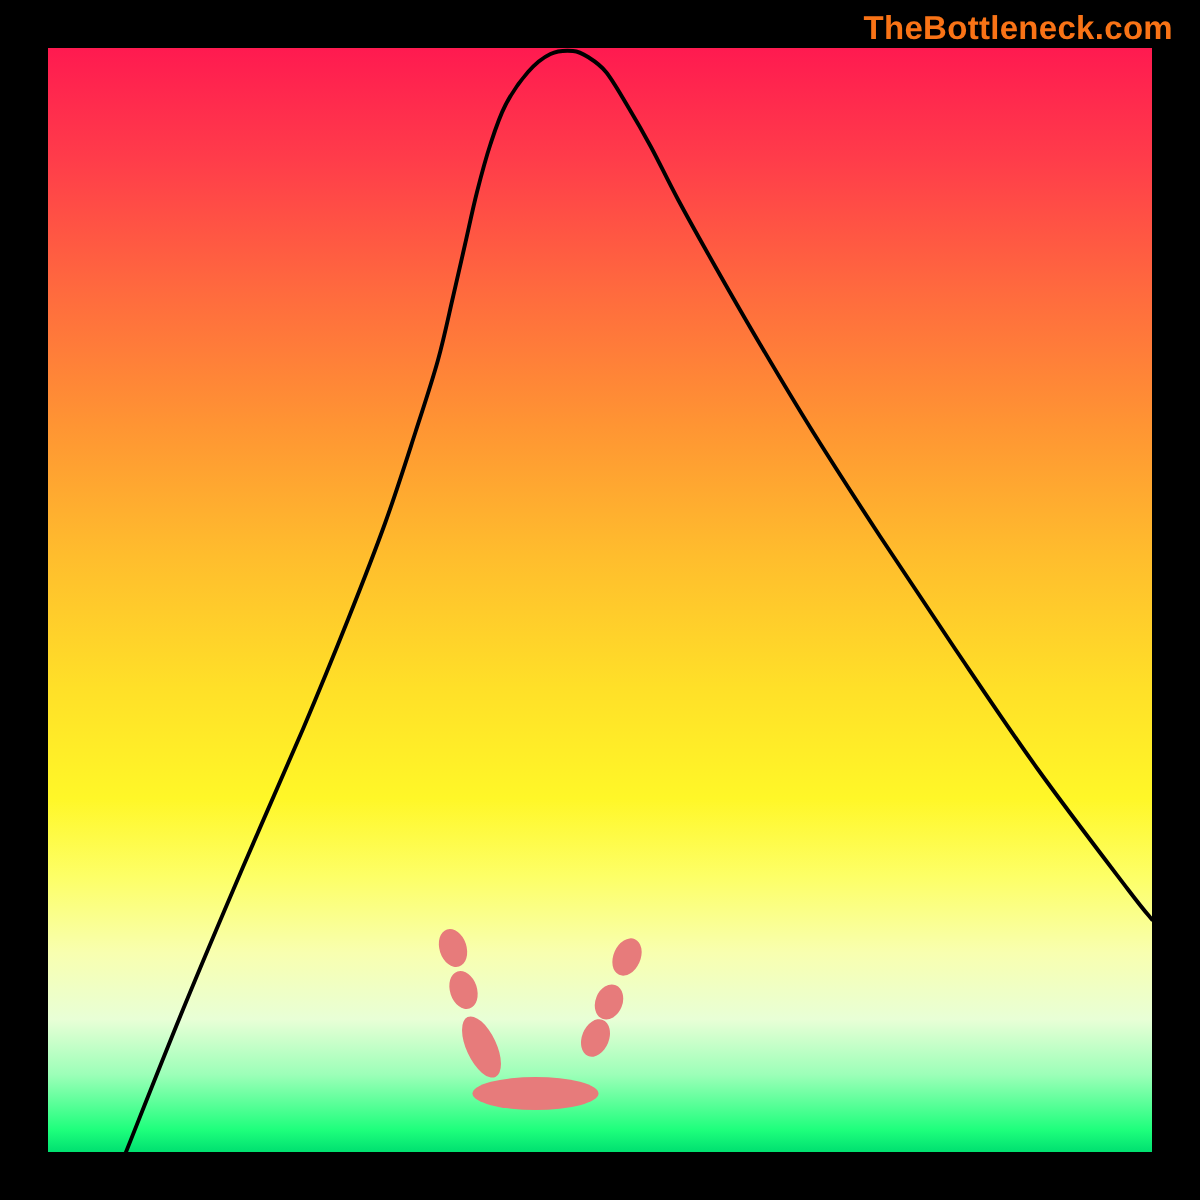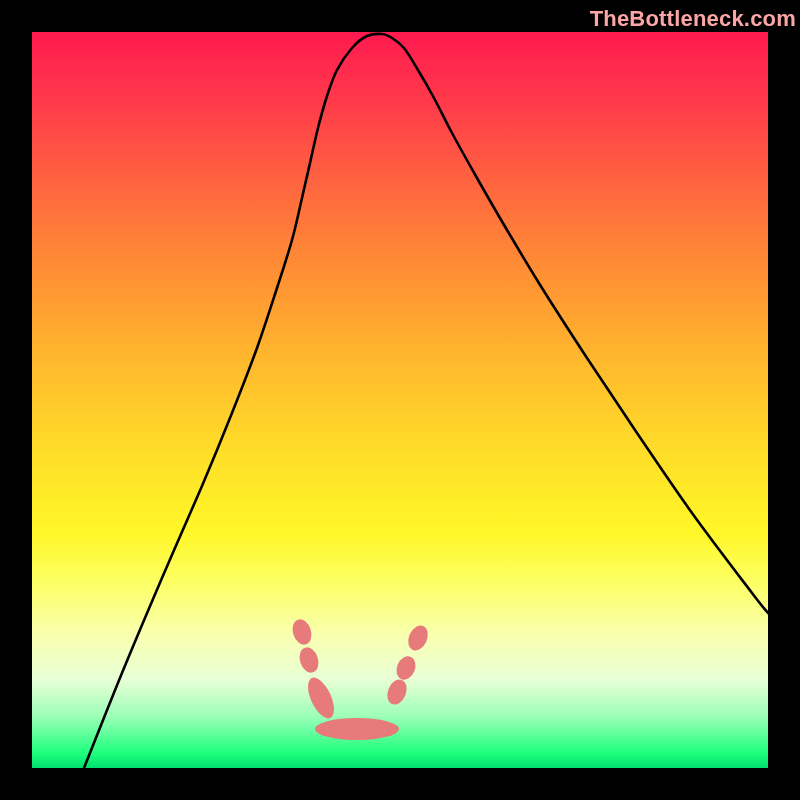--- a/index.html
+++ b/index.html
@@ -14,23 +14,23 @@
       #ffe028 58%,
       #fff728 68%,
       #fdff66 75%,
       #f8ffb0 82%,
       #e8ffd6 88%,
       #9cffb8 93%,
       #1eff7c 98%,
       #00e070 100%);
   }
   .curvewrap{position:absolute;left:0;top:0;width:100%;height:100%}
-  .attrib{position:absolute;top:6px;right:4px;
+  .attrib{position:absolute;top:6px;right:18px;
     font:600 22px -apple-system,BlinkMacSystemFont,"Segoe UI",Arial,sans-serif;
-    color:#fca5a5;letter-spacing:0.2px}
+    color:#f97316;letter-spacing:0.2px}
 </style>
 </head>
 <body>
 
 <div class="stage">
   <div class="attrib">TheBottleneck.com</div>
   <div class="panel">
     <svg class="curvewrap" viewBox="0 0 736 736" preserveAspectRatio="none">
       <path id="curve-path" fill="none" stroke="#000" stroke-width="2.6" stroke-linecap="round" d="M 52 736 C 58.333333333333336 720.1666666666666, 77 672.6666666666666, 90 641 C 103 609.3333333333334, 116.66666666666667 577.1666666666666, 130 546 C 143.33333333333334 514.8333333333334, 158.33333333333334 481.5, 170 454 C 181.66666666666666 426.5, 190.83333333333334 404, 200 381 C 209.16666666666666 358, 217.5 336.8333333333333, 225 316 C 232.5 295.1666666666667, 239.16666666666666 274, 245 256 C 250.83333333333334 238, 255.83333333333334 223, 260 208 C 264.1666666666667 193, 267 178.83333333333334, 270 166 C 273 153.16666666666666, 275.3333333333333 142.66666666666666, 278 131 C 280.6666666666667 119.33333333333333, 283.1666666666667 107.16666666666667, 286 96 C 288.8333333333333 84.83333333333333, 291.8333333333333 73.66666666666667, 295 64 C 298.1666666666667 54.333333333333336, 300.8333333333333 46, 305 38 C 309.1666666666667 30, 315 21.666666666666668, 320 16 C 325 10.333333333333332, 330 6.333333333333334, 335 4 C 340 1.6666666666666665, 345.8333333333333 1.6666666666666667, 350 2 C 354.1666666666667 2.3333333333333335, 356.3333333333333 3.6666666666666665, 360 6 C 363.6666666666667 8.333333333333334, 367.6666666666667 10.666666666666668, 372 16 C 376.3333333333333 21.333333333333332, 381 29.666666666666664, 386 38 C 391 46.333333333333336, 396.3333333333333 55.5, 402 66 C 407.6666666666667 76.5, 412.8333333333333 87.66666666666667, 420 101 C 427.1666666666667 114.33333333333333, 435.8333333333333 129.83333333333334, 445 146 C 454.1666666666667 162.16666666666666, 464.1666666666667 179.66666666666666, 475 198 C 485.8333333333333 216.33333333333334, 496.6666666666667 234.66666666666666, 510 256 C 523.3333333333334 277.3333333333333, 539.1666666666666 301.8333333333333, 555 326 C 570.8333333333334 350.1666666666667, 587.5 375.1666666666667, 605 401 C 622.5 426.8333333333333, 640.8333333333334 454.3333333333333, 660 481 C 679.1666666666666 507.6666666666667, 707.3333333333334 544.3333333333334, 720 561 C 732.6666666666666 577.6666666666666, 733.3333333333334 577.6666666666666, 736 581"></path>
       <g id="markers-g">

